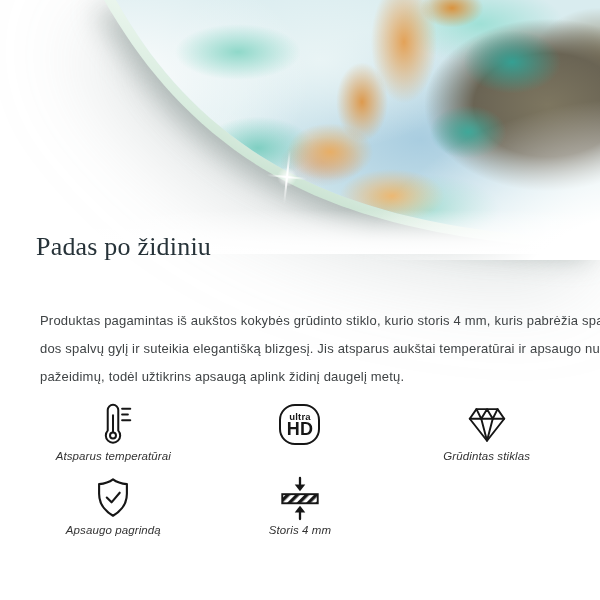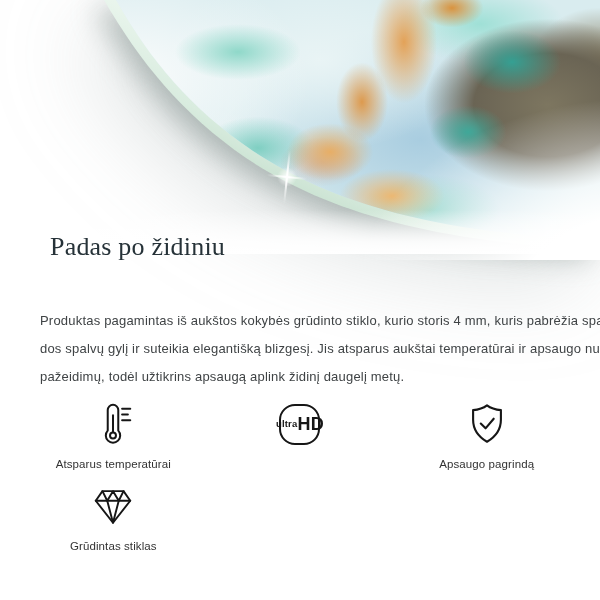--- a/index.html
+++ b/index.html
@@ -43,35 +43,35 @@
   .sparkle{position:absolute;left:287px;top:177px;width:0;height:0;transform:rotate(6deg);}
   .sparkle i{position:absolute;display:block;}
   .sparkle .ray-v{left:-1px;top:-27px;width:2px;height:54px;
      background:linear-gradient(180deg,transparent,rgba(255,255,255,.95) 40%,#fff 50%,rgba(255,255,255,.95) 60%,transparent);}
   .sparkle .ray-h{top:-1px;left:-20px;height:2px;width:40px;
      background:linear-gradient(90deg,transparent,#fff 45%,#fff 55%,transparent);}
   .sparkle .core{left:-10px;top:-10px;width:20px;height:20px;border-radius:50%;
      background:radial-gradient(circle,rgba(255,255,255,.95),rgba(255,255,255,0) 70%);}
 
   
-  .heading{position:absolute;left:50px;top:230px;
+  .heading{position:absolute;left:36px;top:230px;
      font-family:"Liberation Serif","DejaVu Serif",serif;
      font-size:26px;line-height:34px;color:#263238;font-weight:500;letter-spacing:.2px;}
   .description{position:absolute;left:40px;top:307px;
      font-size:13px;line-height:28px;color:#3f4345;letter-spacing:.2px;white-space:nowrap;}
 
   
   .features{position:absolute;left:20px;top:398px;width:560px;
      display:grid;grid-template-columns:repeat(3,1fr);row-gap:10px;}
   .feature{display:flex;flex-direction:column;align-items:center;}
   .icon-box{height:52px;display:flex;align-items:center;justify-content:center;}
-  .feature-label{margin-top:8px;font-size:11.5px;color:#333;letter-spacing:.1px;}
+  .feature-label{font-size:11.5px;color:#333;letter-spacing:.1px;font-style:italic;}
   .icon-box svg{display:block;}
   .uhd-box{width:37px;height:37px;border:2.5px solid #161616;border-radius:16px;
-     display:flex;align-items:center;justify-content:center;color:#161616;}
+     display:flex;flex-direction:column;align-items:center;justify-content:center;color:#161616;}
   .uhd-top{font-size:9.5px;font-weight:700;line-height:10px;letter-spacing:.2px;}
   .uhd-bottom{font-size:18px;font-weight:800;line-height:15px;letter-spacing:.3px;}
   .edge-stripes{width:44px;height:38px;
      clip-path:polygon(0 100%,100% 0,100% 100%);
      background:repeating-linear-gradient(135deg,#161616 0 4.5px,transparent 4.5px 8.5px);}
 </style>
 </head>
 <body>
 
 <div class="canvas">
@@ -120,36 +120,55 @@
       <div class="icon-box">
         <div class="uhd-box">
           <span class="uhd-top">ultra</span>
           <span class="uhd-bottom">HD</span>
         </div>
       </div>
     </div>
 
     <div class="feature">
       <div class="icon-box">
-        <svg width="46" height="46" viewBox="0 0 48 48" fill="none" stroke="#161616" stroke-width="2.2" stroke-linecap="round" stroke-linejoin="round">
-          <path d="M24 4.5 C28 7.5 33 9 38.5 9.5 V19.5 C38.5 30 32.5 37.5 24 42.5 C15.5 37.5 9.5 30 9.5 19.5 V9.5 C15 9 20 7.5 24 4.5 Z"></path>
-          <path d="M17.5 23.5 L22.5 28.5 L31 18.5"></path>
-        </svg>
-      </div>
-      <div class="feature-label">Apsaugo pagrindą</div>
-    </div>
-
-    <div class="feature">
-      <div class="icon-box">
         <svg width="46" height="46" viewBox="0 0 48 48" fill="none" stroke="#161616" stroke-width="2" stroke-linecap="round" stroke-linejoin="round">
           <path d="M13 8.5 L35 8.5 L42 18.5 L24 41.5 L6 18.5 Z"></path>
           <line x1="6" y1="18.5" x2="42" y2="18.5"></line>
           <path d="M13 8.5 L18 18.5 L24 8.5 L30 18.5 L35 8.5"></path>
           <path d="M18 18.5 L24 41.5 L30 18.5"></path>
         </svg>
       </div>
       <div class="feature-label">Grūdintas stiklas</div>
     </div>
 
+    <div class="feature">
+      <div class="icon-box">
+        <svg width="46" height="46" viewBox="0 0 48 48" fill="none" stroke="#161616" stroke-width="2.2" stroke-linecap="round" stroke-linejoin="round">
+          <path d="M24 4.5 C28 7.5 33 9 38.5 9.5 V19.5 C38.5 30 32.5 37.5 24 42.5 C15.5 37.5 9.5 30 9.5 19.5 V9.5 C15 9 20 7.5 24 4.5 Z"></path>
+          <path d="M17.5 23.5 L22.5 28.5 L31 18.5"></path>
+        </svg>
+      </div>
+      <div class="feature-label">Apsaugo pagrindą</div>
+    </div>
 
+
+    <div class="feature">
+      <div class="icon-box">
+        <svg width="46" height="46" viewBox="0 0 48 48">
+          <defs>
+            <pattern id="hatch4mm" width="7" height="7" patternUnits="userSpaceOnUse" patternTransform="rotate(45)">
+              <rect width="3.5" height="7" fill="#161616"></rect>
+            </pattern>
+          </defs>
+          <g stroke="#161616" stroke-width="2.4" stroke-linecap="round">
+            <line x1="24" y1="3" x2="24" y2="10"></line>
+            <line x1="24" y1="39" x2="24" y2="46"></line>
+          </g>
+          <polygon points="18.5,10 29.5,10 24,17" fill="#161616"></polygon>
+          <polygon points="18.5,39 29.5,39 24,32" fill="#161616"></polygon>
+          <rect x="5.5" y="20" width="37" height="9.5" fill="url(#hatch4mm)" stroke="#161616" stroke-width="2"></rect>
+        </svg>
+      </div>
+      <div class="feature-label">Storis 4 mm</div>
+    </div>
 
   </div>
 </div>
 
 </body></html>

